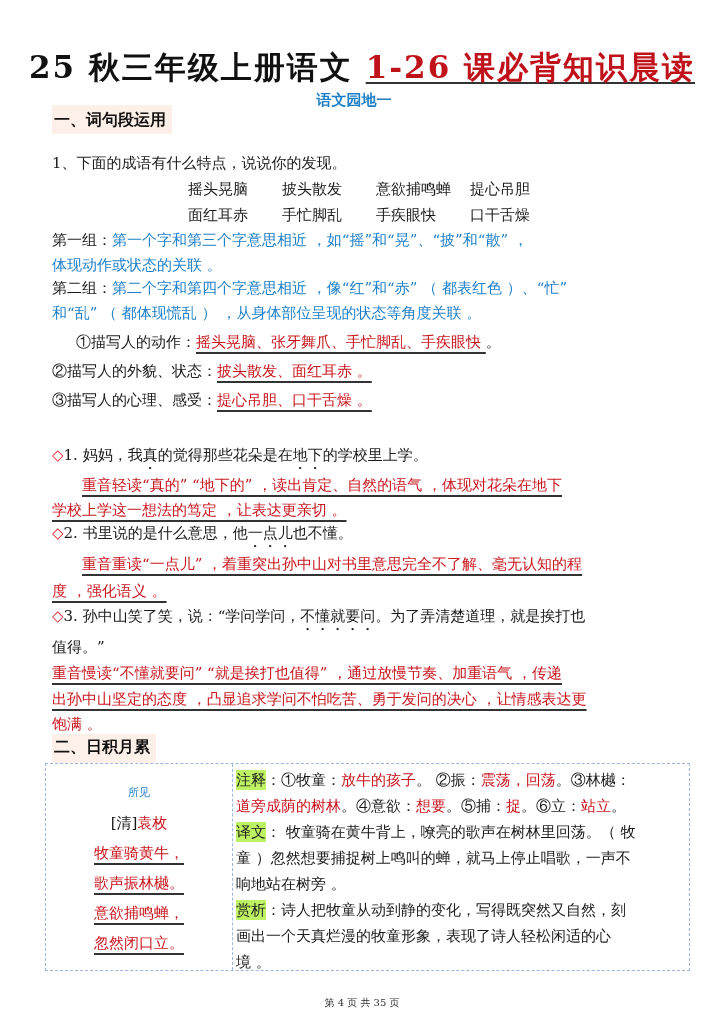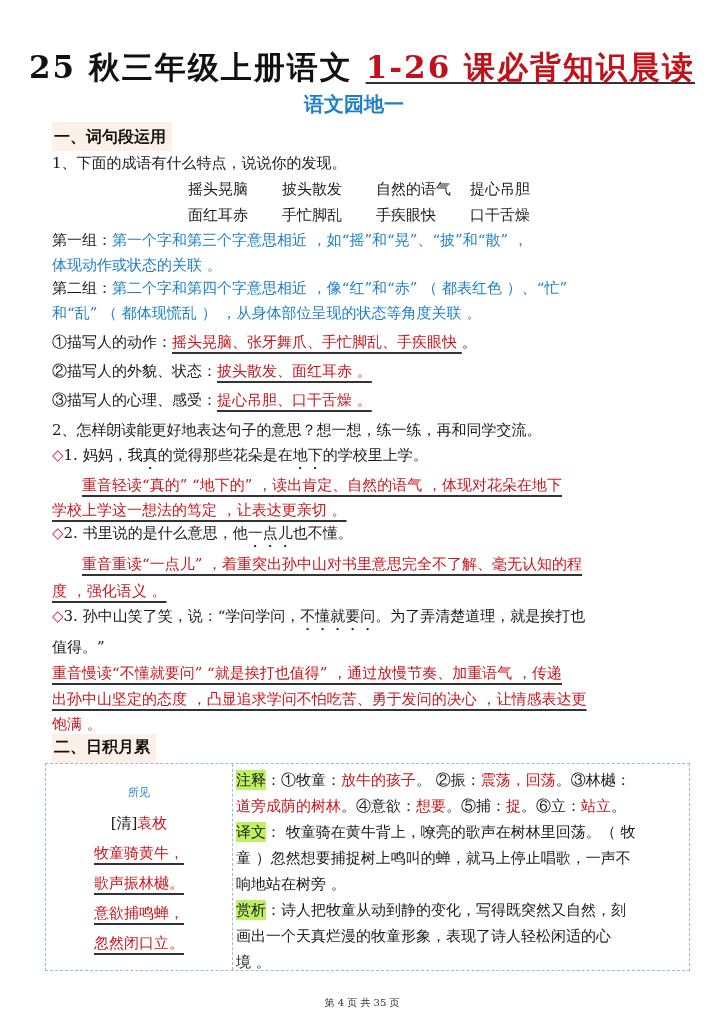--- a/index.html
+++ b/index.html
@@ -10,21 +10,21 @@
     }
     .page { position: absolute; left: 0; top: 0; width: 724px; height: 1024px; }
     .title {
       position: absolute; left: 0; right: 0; top: 46px; text-align: center;
       font-size: 31px; font-weight: bold; letter-spacing: 2px; line-height: 42px;
       font-family: "DejaVu Serif", serif; color: #111;
     }
     .title .red { color: #c0121b; text-decoration: underline; text-decoration-color: #333; text-decoration-thickness: 2px; text-underline-offset: 4px; }
     .subtitle {
       position: absolute; left: 0; right: 16px; top: 91px; text-align: center;
-      font-family: Liberation Mono, monospace; font-size: 20px; color: #1e7fc8; font-weight: bold;
+      font-family: Liberation Mono, monospace; font-size: 15px; color: #1e7fc8; font-weight: bold;
     }
     .section-head {
       position: absolute; left: 52px; height: 29px; padding: 0 6px 0 2px;
       background: #fdf0e8; font-family: "DejaVu Sans", sans-serif; font-weight: bold;
       font-size: 16px; line-height: 29px; color: #111;
     }
     .line { position: absolute; left: 52px; right: 50px; font-size: 15px; line-height: 22px; white-space: nowrap; }
     .blue { color: #1e7fc8; }
     .red { color: #c8161d; }
     .ul { text-decoration: underline; text-decoration-color: #333; text-decoration-thickness: 1.5px; text-underline-offset: 5px; }
@@ -46,42 +46,41 @@
     .footer { position: absolute; left: 0; right: 0; top: 990px; text-align: center; font-size: 10px; color: #333; margin-top: 6px; }
   </style>
 </head>
 <body>
 
 <div class="page">
 
   <div class="title"><span>25 秋三年级上册语文 </span><span class="red">1-26 课必背知识晨读</span></div>
   <div class="subtitle">语文园地一</div>
 
-  <div class="section-head" style="top:122px;">一、词句段运用</div>
+  <div class="section-head" style="top:105px;">一、词句段运用</div>
 
   <div class="line" style="top:152px;">1、下面的成语有什么特点，说说你的发现。</div>
 
   <div class="idioms" style="top:178px;">
-    <span>摇头晃脑</span><span>披头散发</span><span>自然的语气</span><span>提心吊胆</span>
+    <span>摇头晃脑</span><span>披头散发</span><span>意欲捕鸣蝉</span><span>提心吊胆</span>
   </div>
   <div class="idioms" style="top:204px;">
     <span>面红耳赤</span><span>手忙脚乱</span><span>手疾眼快</span><span>口干舌燥</span>
   </div>
 
   <div class="line" style="top:229px;"><span>第一组：</span><span class="blue">第一个字和第三个字意思相近 ，如“摇”和“晃”、“披”和“散” ，</span></div>
   <div class="line blue" style="top:254px;">体现动作或状态的关联 。</div>
 
   <div class="line" style="top:277px;"><span>第二组：</span><span class="blue">第二个字和第四个字意思相近 ，像“红”和“赤” （ 都表红色 ）、“忙”</span></div>
   <div class="line blue" style="top:302px;">和“乱” （ 都体现慌乱 ） ，从身体部位呈现的状态等角度关联 。</div>
 
-  <div class="line" style="top:331px;"><span>①描写人的动作：</span><span class="red ul">摇头晃脑、张牙舞爪、手忙脚乱、手疾眼快 </span><span>。</span></div>
+  <div class="line" style="top:331px;margin-left:24px;"><span>①描写人的动作：</span><span class="red ul">摇头晃脑、张牙舞爪、手忙脚乱、手疾眼快 </span><span>。</span></div>
   <div class="line" style="top:360px;"><span>②描写人的外貌、状态：</span><span class="red ul">披头散发、面红耳赤 。</span></div>
   <div class="line" style="top:389px;"><span>③描写人的心理、感受：</span><span class="red ul">提心吊胆、口干舌燥 。</span></div>
 
-  <div class="line" style="top:419px;">2、怎样朗读能更好地表达句子的意思？想一想，练一练，再和同学交流。</div>
 
   <div class="line" style="top:444px;"><span class="diamond">◇</span><span>1. 妈妈，我</span><span class="dot">真</span><span>的觉得那些花朵是在</span><span class="dot">地下</span><span>的学校里上学。</span></div>
   <div class="line red" style="top:474px; padding-left:30px;"><span class="ul">重音轻读“真的” “地下的” ，读出肯定、自然的语气 ，体现对花朵在地下</span></div>
   <div class="line red" style="top:499px;"><span class="ul">学校上学这一想法的笃定 ，让表达更亲切 。</span></div>
 
   <div class="line" style="top:522px;"><span class="diamond">◇</span><span>2. 书里说的是什么意思，他</span><span class="dot">一点儿</span><span>也不懂。</span></div>
   <div class="line red" style="top:553px; padding-left:30px;"><span class="ul">重音重读“一点儿” ，着重突出孙中山对书里意思完全不了解、毫无认知的程</span></div>
   <div class="line red" style="top:580px;"><span class="ul">度 ，强化语义 。</span></div>
 
   <div class="line" style="top:605px;"><span class="diamond">◇</span><span>3. 孙中山笑了笑，说：“学问学问，</span><span class="dot">不懂就要问</span><span>。为了弄清楚道理，就是挨打也</span></div>

